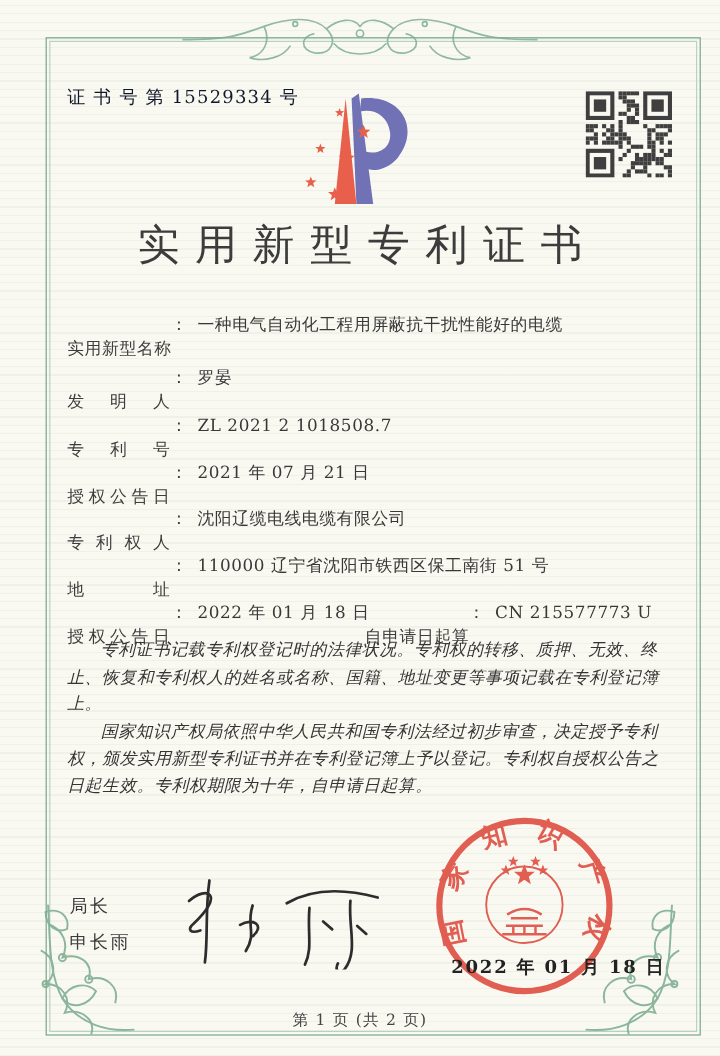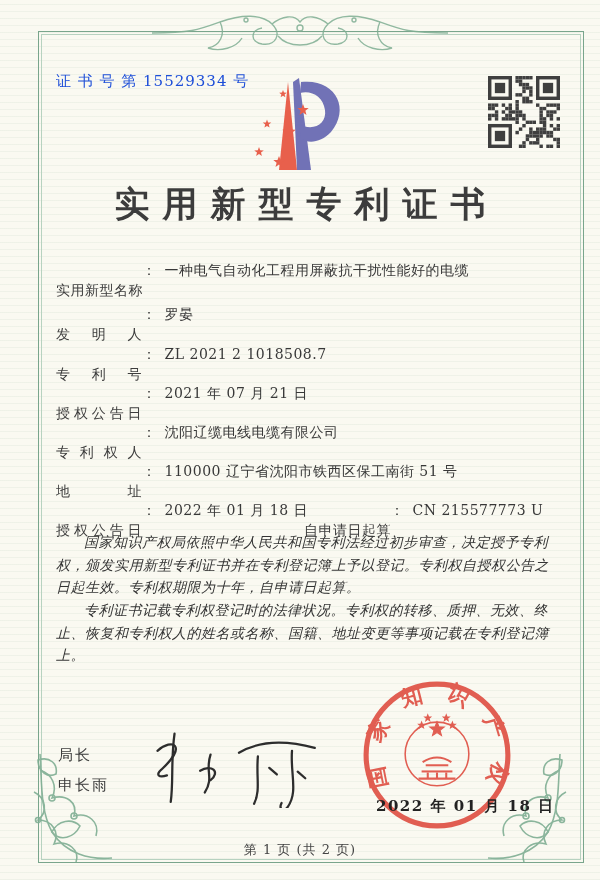--- a/index.html
+++ b/index.html
@@ -9,25 +9,25 @@
     background-color:#faf9f1;
     background-image:repeating-linear-gradient(0deg,
       rgba(140,175,150,0.10) 0px, rgba(140,175,150,0.10) 1px,
       transparent 1px, transparent 7px);
     color:#3d3d3d;
   }
   .frame{position:absolute;left:38px;top:31px;width:544px;height:830px;
     border:1.5px solid #79a58c;}
   .frame::after{content:"";position:absolute;left:2px;top:2px;right:2px;bottom:2px;
     border:1px solid #b7d2c0;}
-  .cert-no{position:absolute;left:56px;top:72px;font-size:15px;letter-spacing:1px;color:#1d4ed8;}
+  .cert-no{position:absolute;left:56px;top:72px;font-size:15px;letter-spacing:1px;color:#0f172a;}
   .logo{position:absolute;left:233px;top:74px;}
   .qr{position:absolute;left:488px;top:76px;}
   .title{position:absolute;left:0;top:181px;width:600px;text-align:center;
-    font-size:35px;font-weight:700;letter-spacing:13px;text-indent:13px;color:#3c3c3c;}
+    font-size:35px;font-weight:400;letter-spacing:13px;text-indent:13px;color:#3c3c3c;}
   .fields{position:absolute;left:56px;top:0;width:500px;font-size:14px;}
   .frow{position:absolute;white-space:nowrap;letter-spacing:0.5px;}
   .flabel{display:inline-block;width:86px;text-align:justify;text-align-last:justify;
     vertical-align:top;color:#3d3d3d;margin-top:20px;}
   .fcolon{display:inline-block;margin-right:8px;color:#3d3d3d;}
   .fvalue{color:#383838;}
   .r0{top:262px;} .r1{top:306px;} .r2{top:346px;} .r3{top:385px;}
   .r4{top:424px;} .r5{top:463px;} .r6{top:502px;}
   .field-right{position:absolute;left:248px;top:0;white-space:nowrap;}
   .body-text{position:absolute;left:56px;top:531px;width:500px;
@@ -267,22 +267,22 @@
   </div>
   <div class="frow r6">
     <span class="flabel">授权公告日</span><span class="fcolon">：</span><span class="fvalue">2022 年 01 月 18 日</span>
     <span class="field-right">
       <span class="flabel">自申请日起算</span><span class="fcolon">：</span><span class="fvalue">CN 215577773 U</span>
     </span>
   </div>
 </div>
 
 <div class="body-text">
+  <p>专利证书记载专利权登记时的法律状况。专利权的转移、质押、无效、终止、恢复和专利权人的姓名或名称、国籍、地址变更等事项记载在专利登记簿上。</p>
   <p>国家知识产权局依照中华人民共和国专利法经过初步审查，决定授予专利权，颁发实用新型专利证书并在专利登记簿上予以登记。专利权自授权公告之日起生效。专利权期限为十年，自申请日起算。</p>
-  <p>专利证书记载专利权登记时的法律状况。专利权的转移、质押、无效、终止、恢复和专利权人的姓名或名称、国籍、地址变更等事项记载在专利登记簿上。</p>
 </div>
 
 <div class="officials">
   <div>局长</div>
   <div>申长雨</div>
 </div>
 
 <svg class="signature" width="180" height="86" viewBox="0 0 190 90">
   <g fill="none" stroke="#2d2d2d" stroke-width="2.4" stroke-linecap="round">
     <path d="M28,12 C24,40 27,62 24,84"></path>

